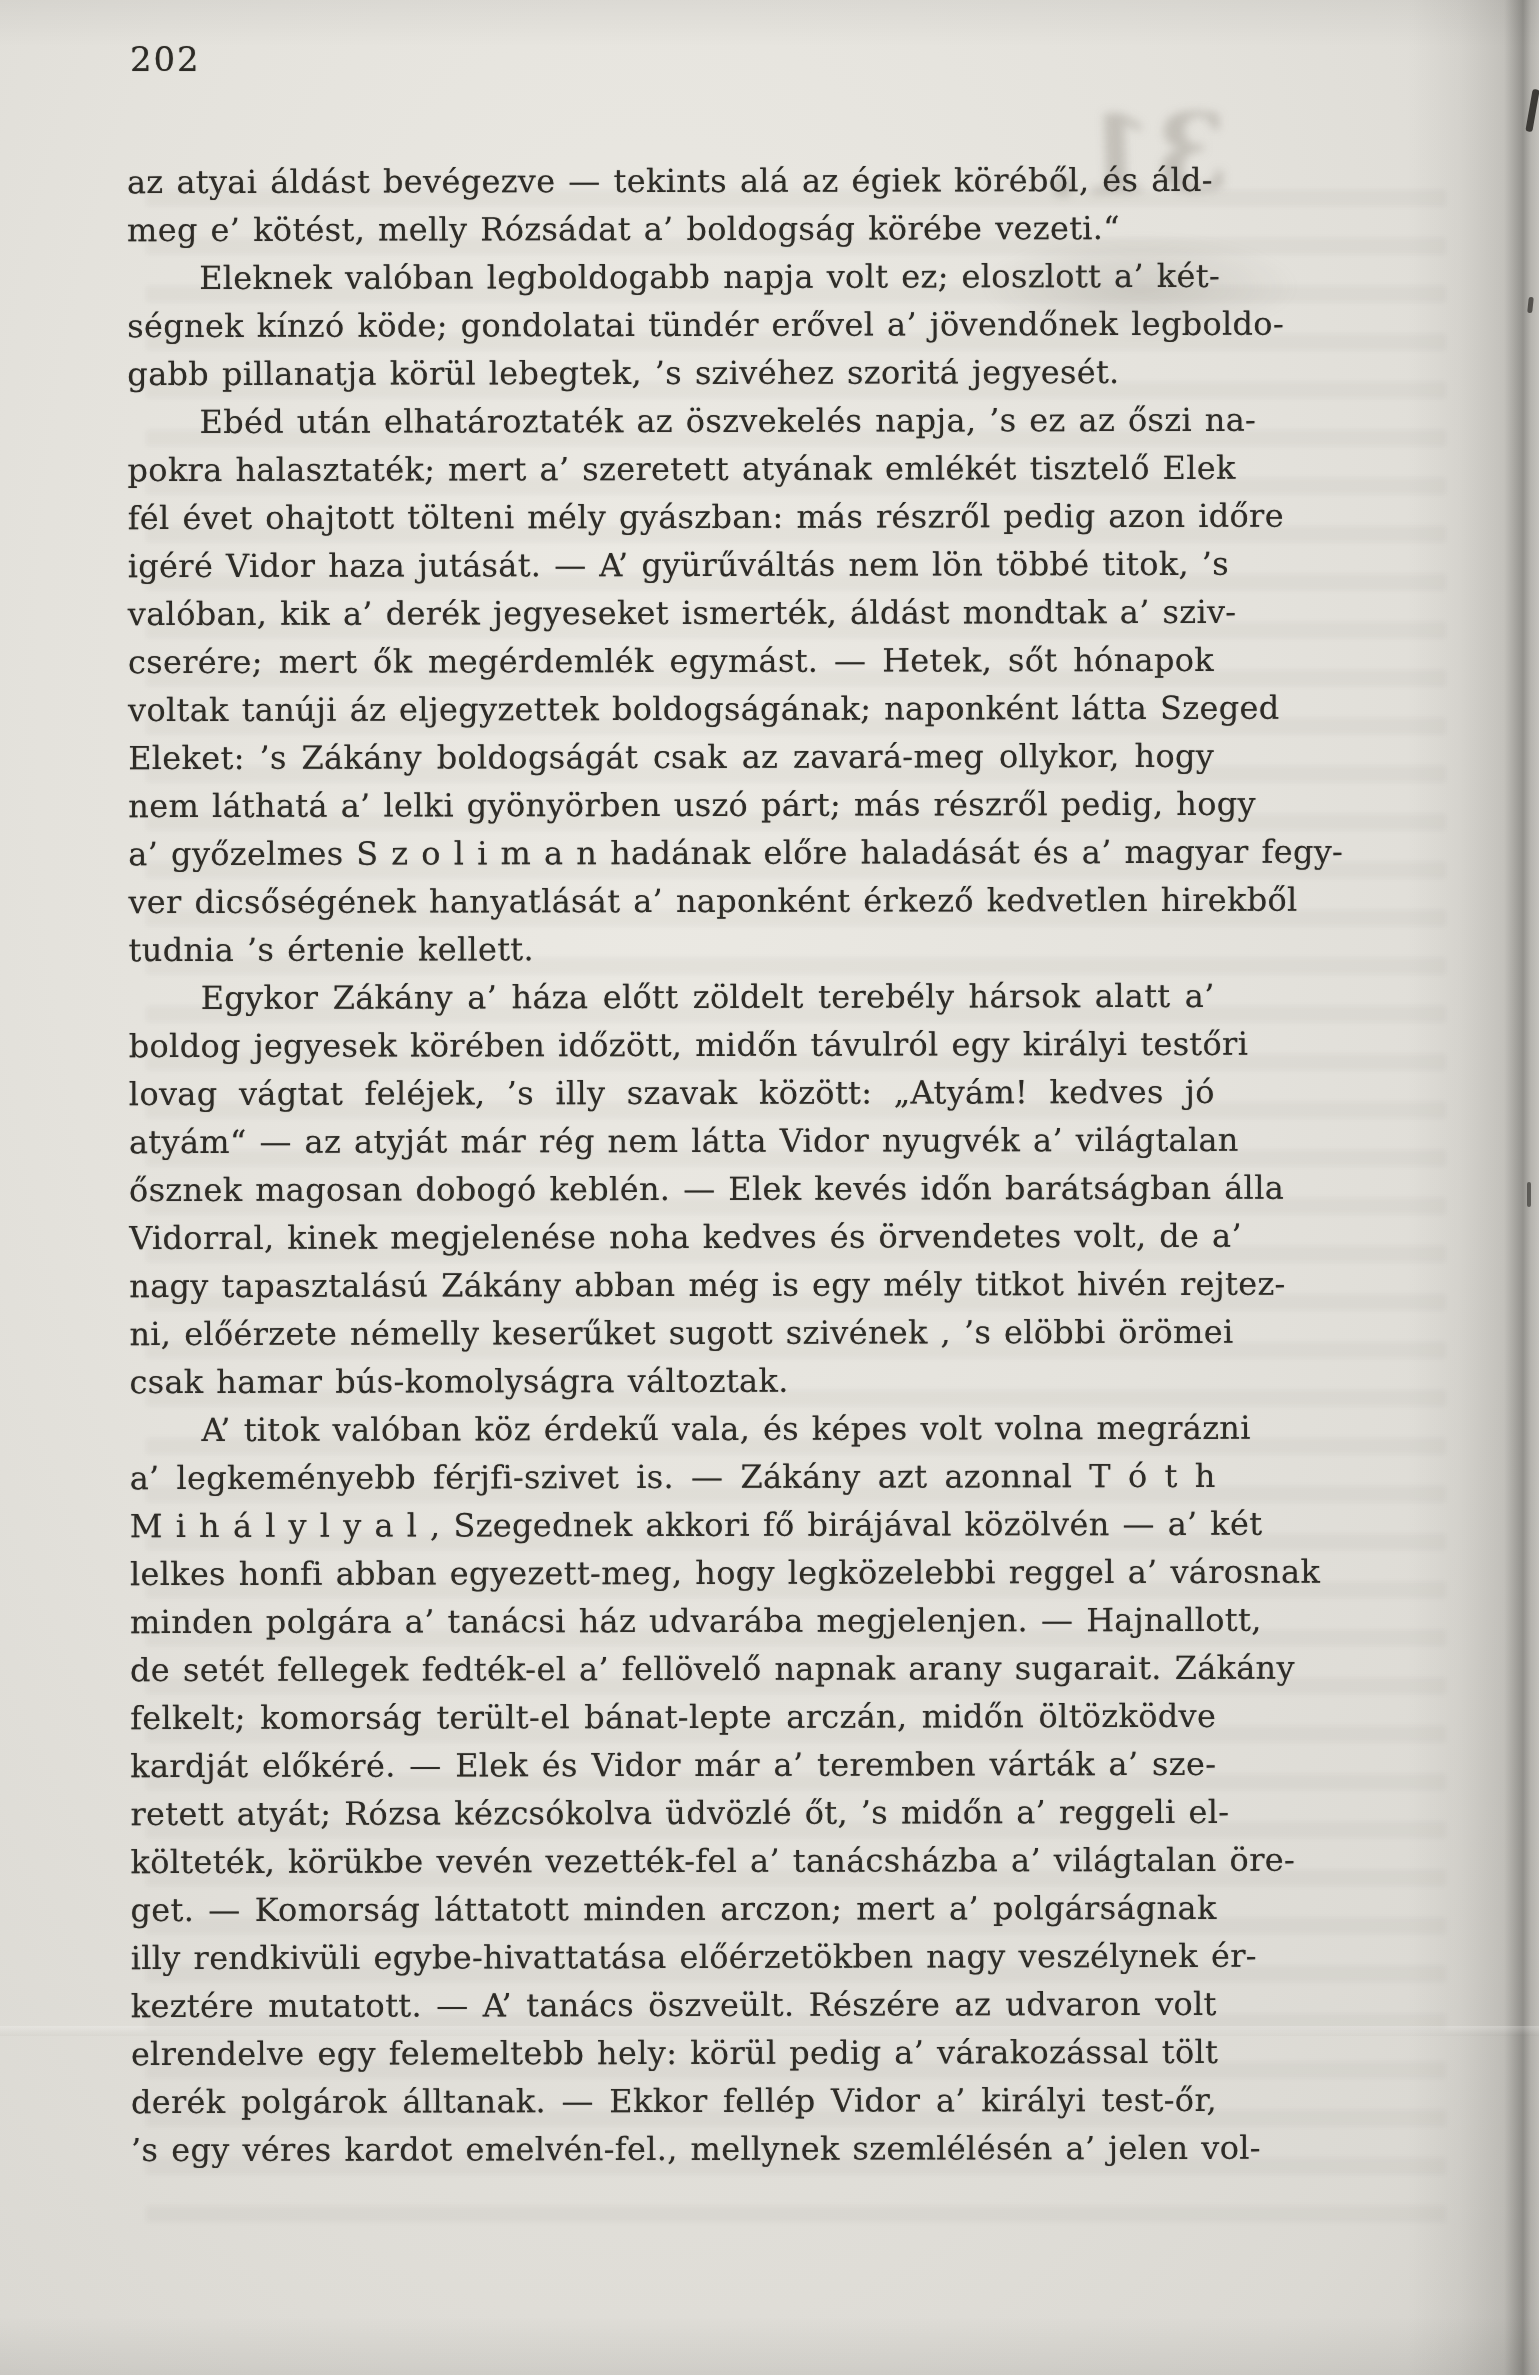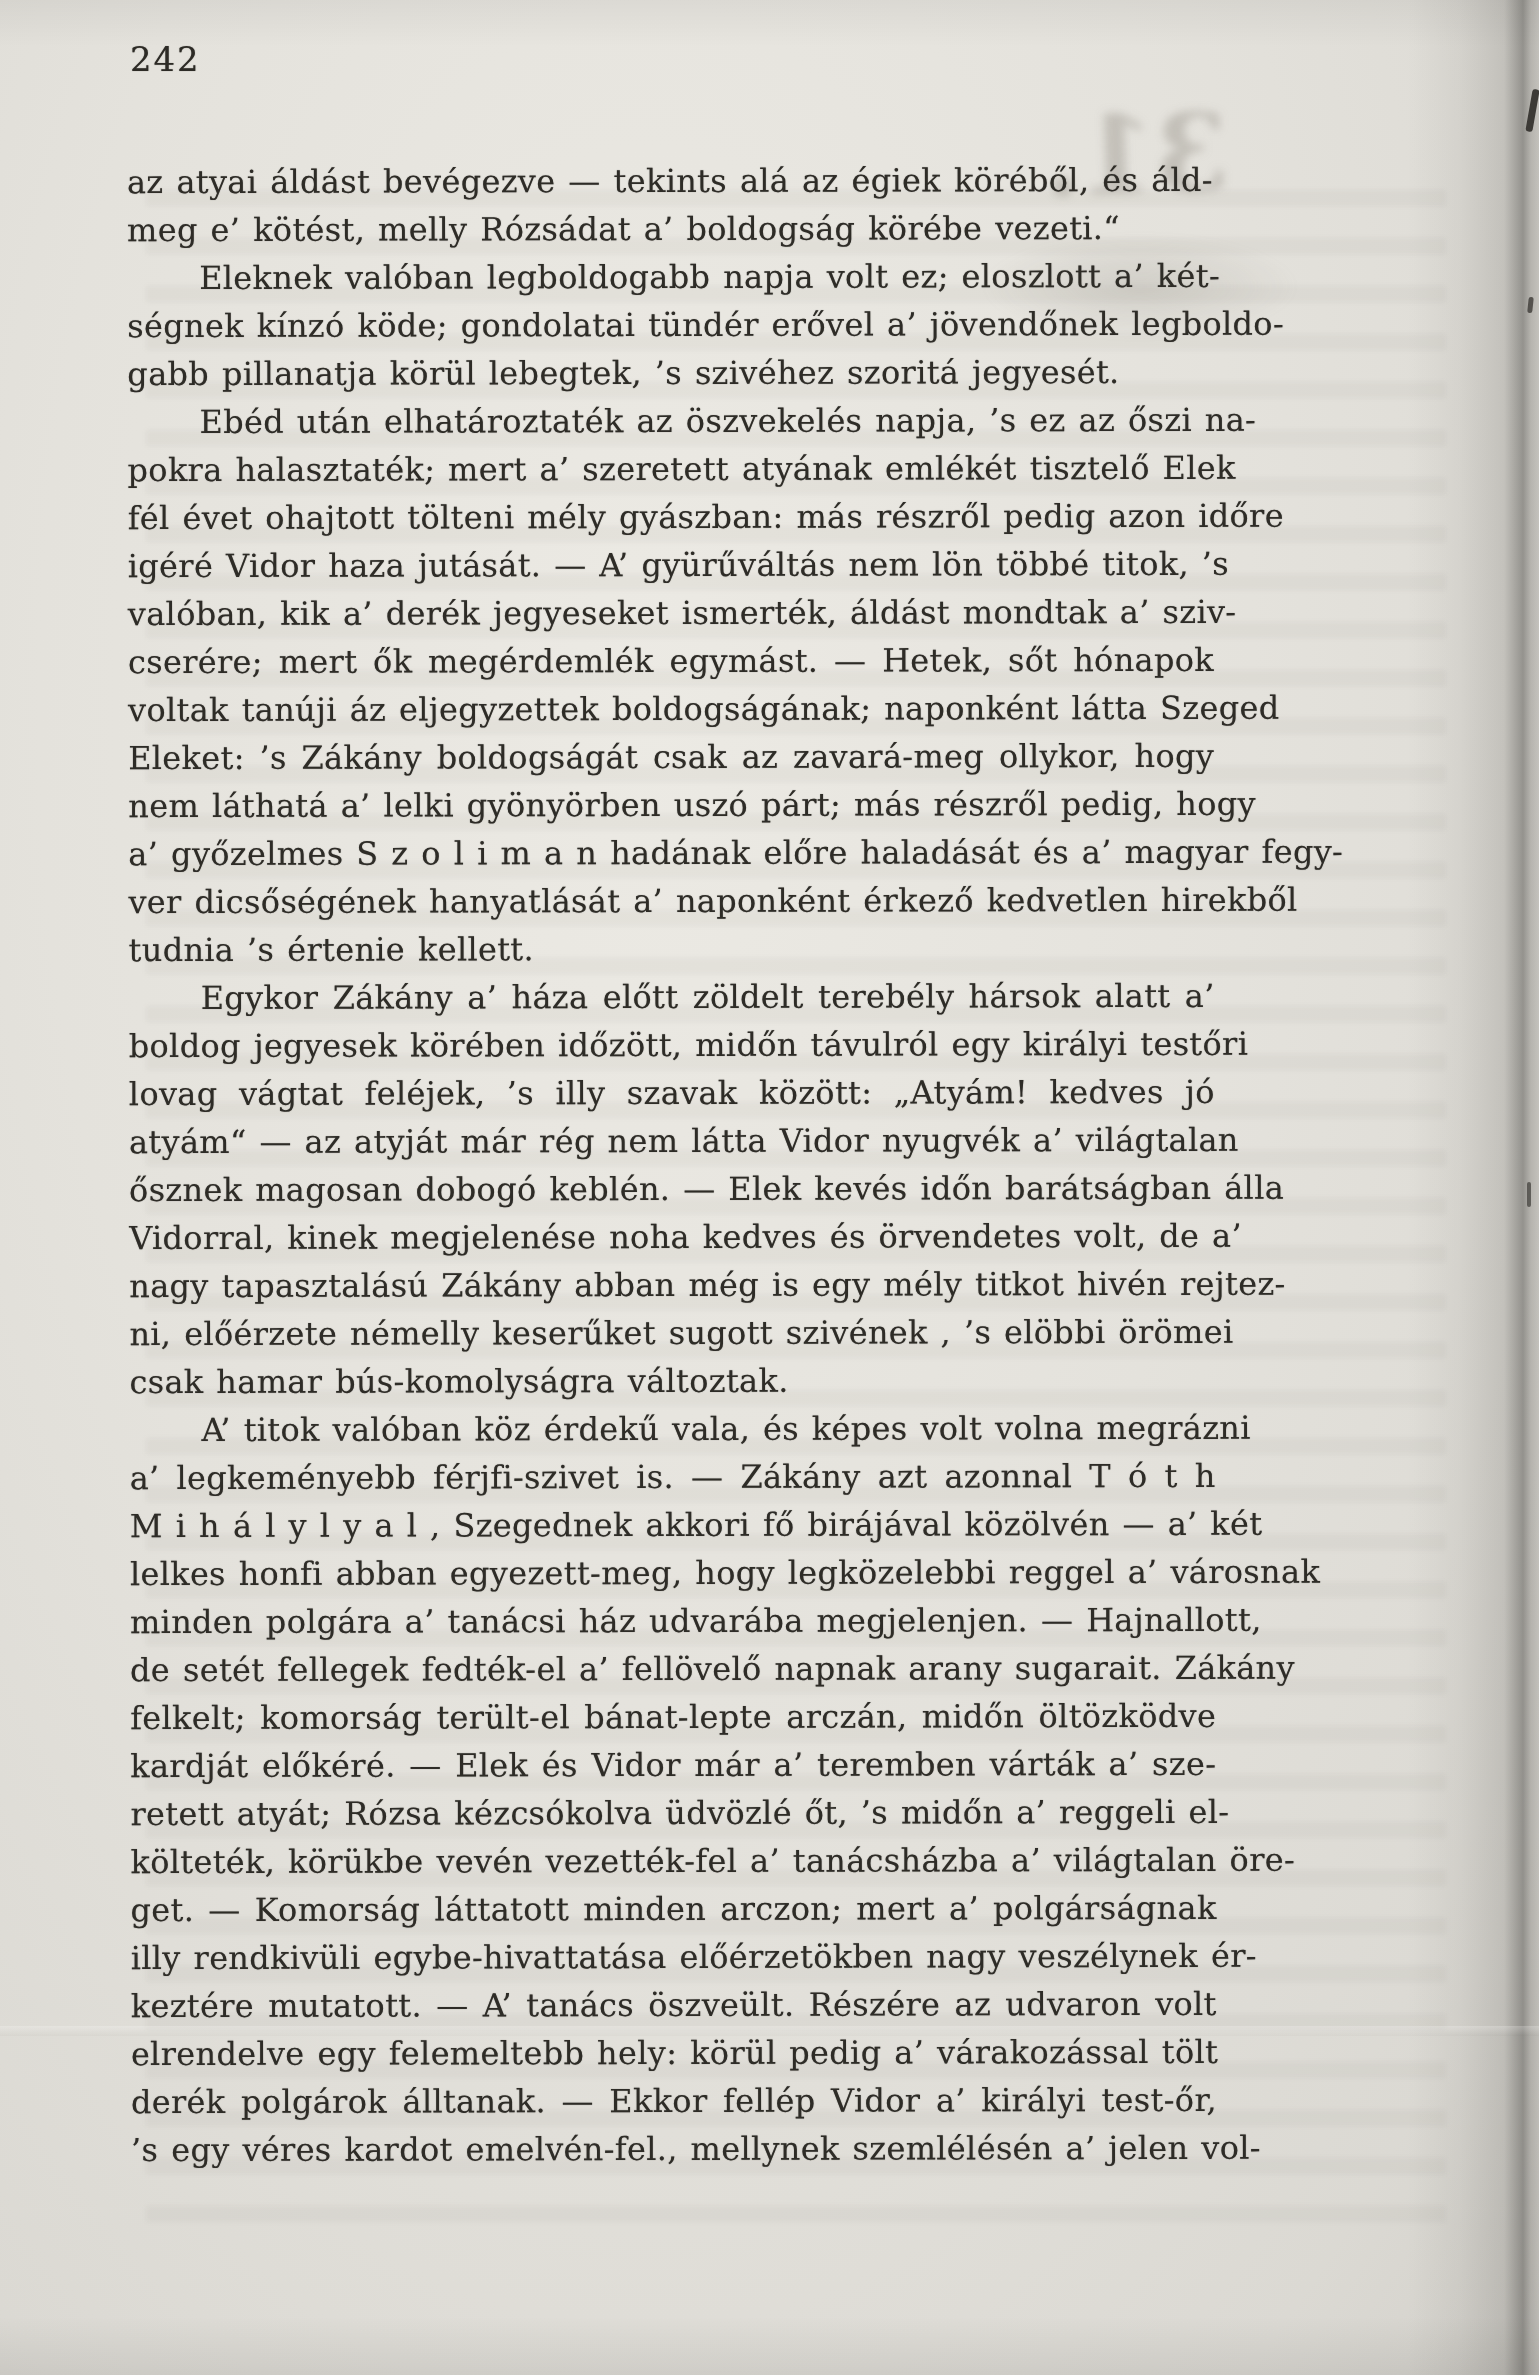--- a/index.html
+++ b/index.html
@@ -96,21 +96,21 @@
 
 <div class="page">
   <div class="bleed"></div>
   <div class="ghost-number">31.</div>
   <div class="ghost-smudge"></div>
   <div class="crease"></div>
   <div class="edge-nick nick-1"></div>
   <div class="edge-nick nick-2"></div>
   <div class="edge-nick nick-3"></div>
 
-  <div class="page-number">242</div>
+  <div class="page-number">202</div>
 
   <div class="page-text">
       <div class="line">az atyai áldást bevégezve — tekints alá az égiek köréből, és áld-</div>
       <div class="line short">meg e’ kötést, melly Rózsádat a’ boldogság körébe vezeti.“</div>
       <div class="line indent">Eleknek valóban legboldogabb napja volt ez; eloszlott a’ két-</div>
       <div class="line">ségnek kínzó köde; gondolatai tündér erővel a’ jövendőnek legboldo-</div>
       <div class="line short">gabb pillanatja körül lebegtek, ’s szivéhez szoritá jegyesét.</div>
       <div class="line indent">Ebéd után elhatároztaték az öszvekelés napja, ’s ez az őszi na-</div>
       <div class="line">pokra halasztaték; mert a’ szeretett atyának emlékét tisztelő Elek</div>
       <div class="line">fél évet ohajtott tölteni mély gyászban: más részről pedig azon időre</div>

